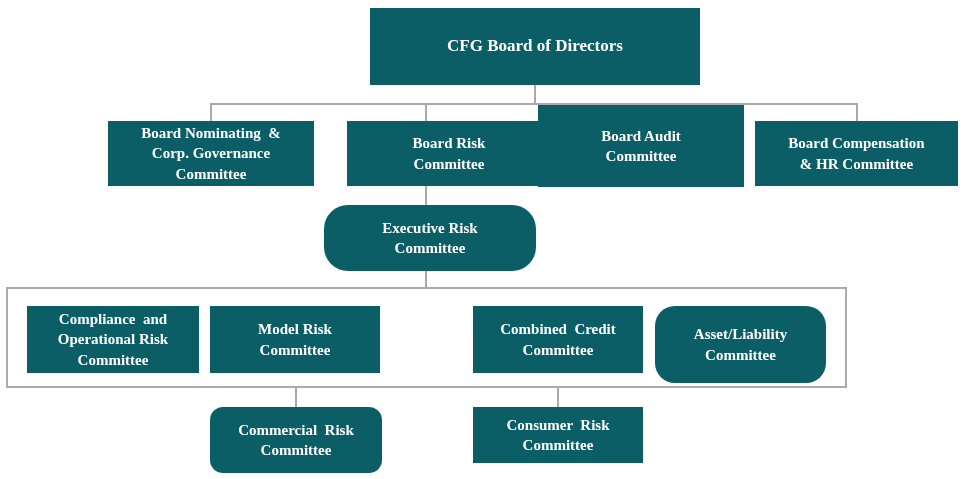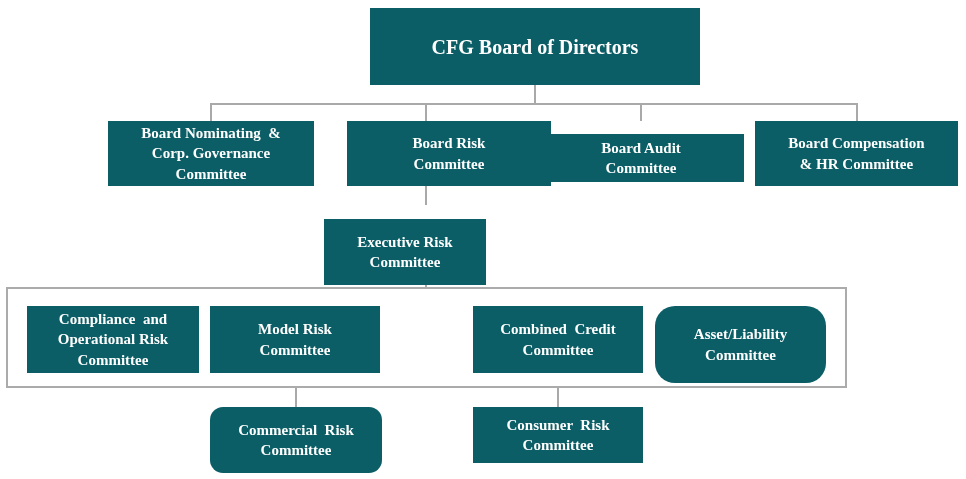--- a/index.html
+++ b/index.html
@@ -26,21 +26,21 @@
     font-weight: bold;
     box-sizing: border-box;
   }
   .node-label {
     white-space: pre-wrap;
     font-size: 15px;
     line-height: 1.35;
     padding: 0 2px;
   }
   .node-label.title {
-    font-size: 20px;
+    font-size: 17px;
     line-height: 1.3;
   }
   .connector {
     position: absolute;
     background: #a9a9a9;
   }
   .group-frame {
     position: absolute;
     left: 6px;
     top: 287px;
@@ -75,30 +75,30 @@
 
   <div class="node" style="left:108px; top:121px; width:206px; height:65px;">
     <span class="node-label">Board Nominating  &amp;
 Corp. Governance
 Committee</span>
   </div>
   <div class="node" style="left:324px; top:121px; width:204px; height:65px;margin-left:23px;">
     <span class="node-label">Board Risk
 Committee</span>
   </div>
-  <div class="node" style="left:538px; top:134px; width:206px; height:48px;">
+  <div class="node" style="left:538px; top:105px; width:206px; height:82px;">
     <span class="node-label">Board Audit
 Committee</span>
   </div>
   <div class="node" style="left:755px; top:121px; width:203px; height:65px;">
     <span class="node-label">Board Compensation
 &amp; HR Committee</span>
   </div>
 
-  <div class="node" style="left:324px; top:219px; width:162px; height:66px;">
+  <div class="node" style="left:324px; top:205px; width:212px; height:66px;border-radius:24px;">
     <span class="node-label">Executive Risk
 Committee</span>
   </div>
 
   <div class="node" style="left:27px; top:306px; width:172px; height:67px;">
     <span class="node-label">Compliance  and
 Operational Risk
 Committee</span>
   </div>
   <div class="node" style="left:210px; top:306px; width:170px; height:67px;">

